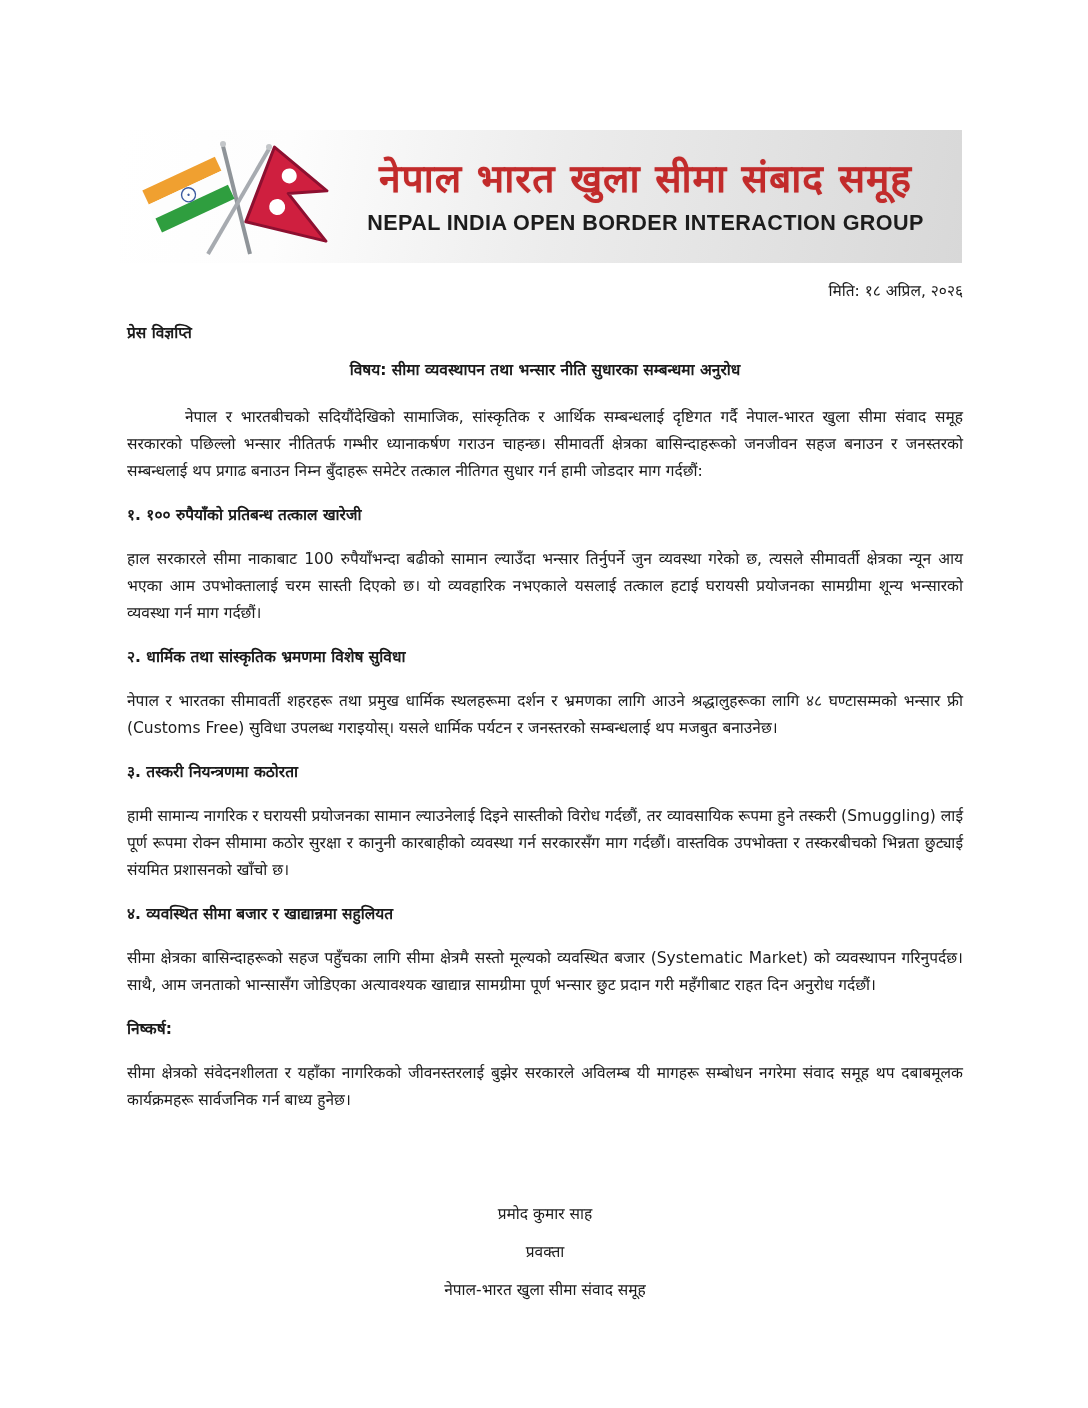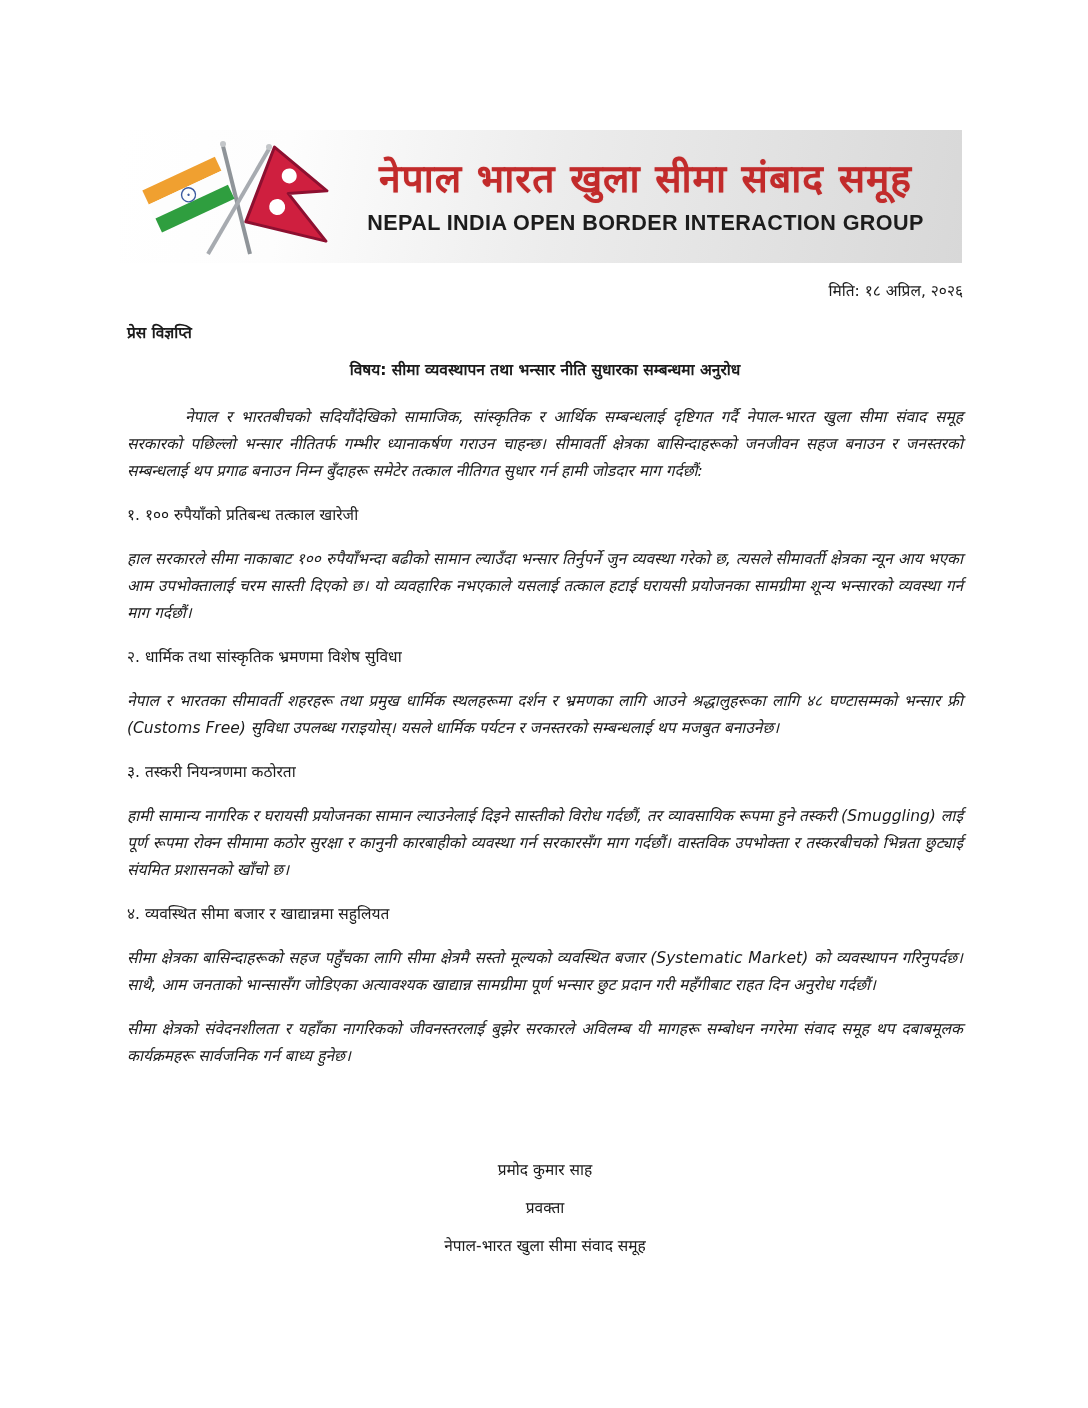--- a/index.html
+++ b/index.html
@@ -35,23 +35,23 @@
   }
 
   
   .content {
     position:absolute; left:127px; top:278px; width:836px;
     font-size:15.5px; line-height:27px;
   }
   .date-line { text-align:right; margin-bottom:8px; }
   .doc-title { text-align:left; font-weight:bold; margin:15px 0 10px; }
   .doc-subject { text-align:center; font-weight:bold; margin:8px 0 20px; }
-  .para { text-align:justify; margin:0 0 17px;font-style:italic; }
+  .para { text-align:justify; margin:0 0 17px; }
   .para.indent { text-indent:58px; }
-  .sec-heading { margin:12px 0 17px; font-weight:normal; font-size:15.5px; }
+  .sec-heading { margin:12px 0 17px; font-weight:bold; font-size:15.5px; }
 
   
   .signature { margin-top:88px; text-align:center; }
   .sig-line { margin-bottom:13px; line-height:25px; }
 </style>
 </head>
 <body>
 
 <div class="page">
 
@@ -91,31 +91,32 @@
 
     <div class="date-line">मिति: १८ अप्रिल, २०२६</div>
 
     <div class="doc-title">प्रेस विज्ञप्ति</div>
 
     <div class="doc-subject">विषय: सीमा व्यवस्थापन तथा भन्सार नीति सुधारका सम्बन्धमा अनुरोध</div>
 
     <p class="para indent">नेपाल र भारतबीचको सदियौंदेखिको सामाजिक, सांस्कृतिक र आर्थिक सम्बन्धलाई दृष्टिगत गर्दै नेपाल-भारत खुला सीमा संवाद समूह सरकारको पछिल्लो भन्सार नीतितर्फ गम्भीर ध्यानाकर्षण गराउन चाहन्छ। सीमावर्ती क्षेत्रका बासिन्दाहरूको जनजीवन सहज बनाउन र जनस्तरको सम्बन्धलाई थप प्रगाढ बनाउन निम्न बुँदाहरू समेटेर तत्काल नीतिगत सुधार गर्न हामी जोडदार माग गर्दछौं:</p>
 
     <div class="sec-heading">१. १०० रुपैयाँको प्रतिबन्ध तत्काल खारेजी</div>
-    <p class="para">हाल सरकारले सीमा नाकाबाट १०० रुपैयाँभन्दा बढीको सामान ल्याउँदा भन्सार तिर्नुपर्ने जुन व्यवस्था गरेको छ, त्यसले सीमावर्ती क्षेत्रका न्यून आय भएका आम उपभोक्तालाई चरम सास्ती दिएको छ। यो व्यवहारिक नभएकाले यसलाई तत्काल हटाई घरायसी प्रयोजनका सामग्रीमा शून्य भन्सारको व्यवस्था गर्न माग गर्दछौं।</p>
+    <p class="para">हाल सरकारले सीमा नाकाबाट 100 रुपैयाँभन्दा बढीको सामान ल्याउँदा भन्सार तिर्नुपर्ने जुन व्यवस्था गरेको छ, त्यसले सीमावर्ती क्षेत्रका न्यून आय भएका आम उपभोक्तालाई चरम सास्ती दिएको छ। यो व्यवहारिक नभएकाले यसलाई तत्काल हटाई घरायसी प्रयोजनका सामग्रीमा शून्य भन्सारको व्यवस्था गर्न माग गर्दछौं।</p>
 
     <div class="sec-heading">२. धार्मिक तथा सांस्कृतिक भ्रमणमा विशेष सुविधा</div>
     <p class="para">नेपाल र भारतका सीमावर्ती शहरहरू तथा प्रमुख धार्मिक स्थलहरूमा दर्शन र भ्रमणका लागि आउने श्रद्धालुहरूका लागि ४८ घण्टासम्मको भन्सार फ्री (Customs Free) सुविधा उपलब्ध गराइयोस्। यसले धार्मिक पर्यटन र जनस्तरको सम्बन्धलाई थप मजबुत बनाउनेछ।</p>
 
     <div class="sec-heading">३. तस्करी नियन्त्रणमा कठोरता</div>
     <p class="para">हामी सामान्य नागरिक र घरायसी प्रयोजनका सामान ल्याउनेलाई दिइने सास्तीको विरोध गर्दछौं, तर व्यावसायिक रूपमा हुने तस्करी (Smuggling) लाई पूर्ण रूपमा रोक्न सीमामा कठोर सुरक्षा र कानुनी कारबाहीको व्यवस्था गर्न सरकारसँग माग गर्दछौं। वास्तविक उपभोक्ता र तस्करबीचको भिन्नता छुट्याई संयमित प्रशासनको खाँचो छ।</p>
 
     <div class="sec-heading">४. व्यवस्थित सीमा बजार र खाद्यान्नमा सहुलियत</div>
     <p class="para">सीमा क्षेत्रका बासिन्दाहरूको सहज पहुँचका लागि सीमा क्षेत्रमै सस्तो मूल्यको व्यवस्थित बजार (Systematic Market) को व्यवस्थापन गरिनुपर्दछ। साथै, आम जनताको भान्सासँग जोडिएका अत्यावश्यक खाद्यान्न सामग्रीमा पूर्ण भन्सार छुट प्रदान गरी महँगीबाट राहत दिन अनुरोध गर्दछौं।</p>
 
+    <div class="sec-heading">निष्कर्ष:</div>
     <p class="para">सीमा क्षेत्रको संवेदनशीलता र यहाँका नागरिकको जीवनस्तरलाई बुझेर सरकारले अविलम्ब यी मागहरू सम्बोधन नगरेमा संवाद समूह थप दबाबमूलक कार्यक्रमहरू सार्वजनिक गर्न बाध्य हुनेछ।</p>
 
     <div class="signature">
       <div class="sig-line">प्रमोद कुमार साह</div>
       <div class="sig-line">प्रवक्ता</div>
       <div class="sig-line">नेपाल-भारत खुला सीमा संवाद समूह</div>
     </div>
 
   </div>
 </div>

